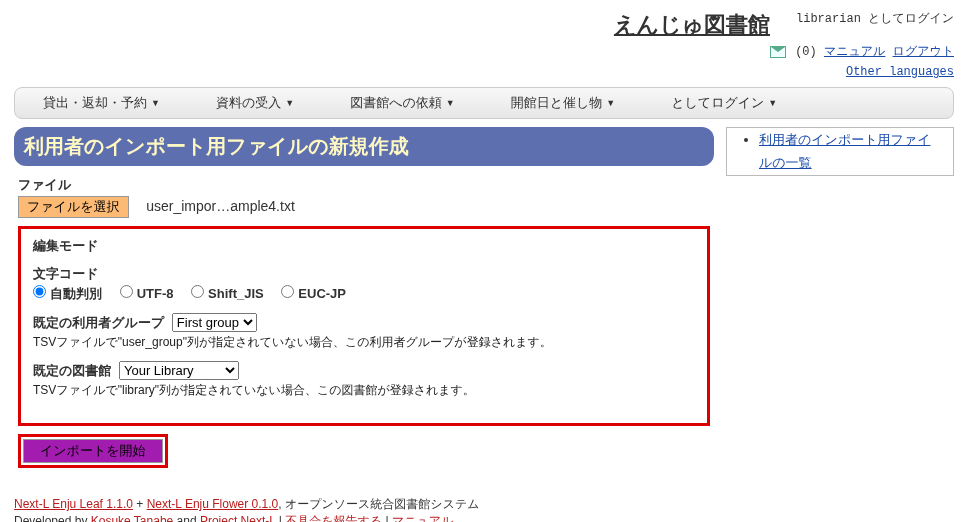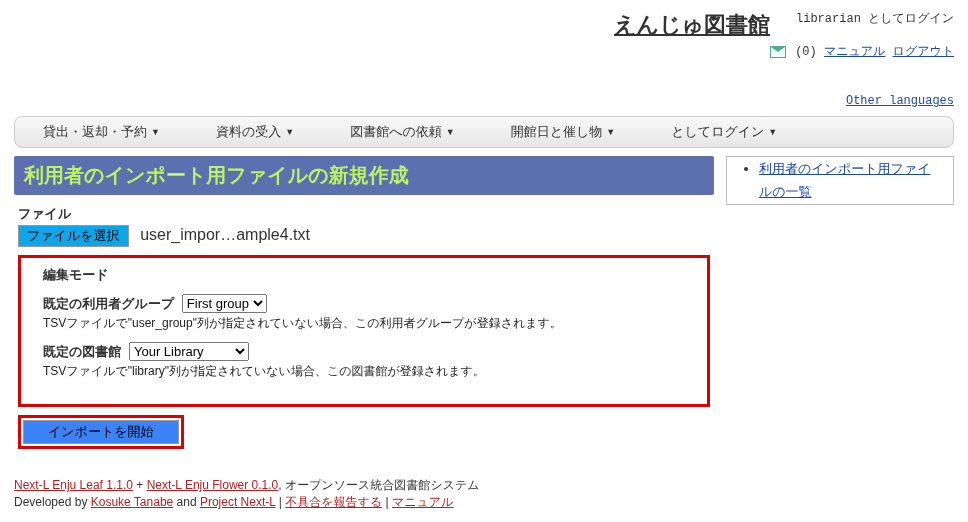--- a/index.html
+++ b/index.html
@@ -4,42 +4,42 @@
 <style>
 * { box-sizing: border-box; margin: 0; padding: 0; }
 body { font-family: "Meiryo", "Hiragino Kaku Gothic Pro", sans-serif; font-size: 13px; color: #333; background: #fff; padding: 10px 14px; width: 968px; }
 .header-row { display: flex; justify-content: flex-end; align-items: flex-start; margin-bottom: 8px; font-family: Liberation Mono, monospace; }
 .site-title { font-size: 22px; font-weight: bold; text-decoration: underline; color: #333; }
 .user-area { text-align: right; font-size: 12px; }
 .user-area .login-line { margin-bottom: 16px; }
 .mail-icon { display: inline-block; width: 16px; height: 12px; border: 1px solid #5a8; background: #eff; position: relative; vertical-align: middle; margin-right: 2px; }
 .mail-icon::before { content: ""; position: absolute; top: 0; left: 0; width: 0; height: 0; border-left: 7px solid transparent; border-right: 7px solid transparent; border-top: 5px solid #5a8; }
 .user-area a { color: #1a4aa8; text-decoration: underline; }
-.lang-link { display: block; margin-top: 34px; }
+.lang-link { display: block; margin-top: 5px; }
 .menubar { background: linear-gradient(#f8f8f8, #e6e6e6); border: 1px solid #ccc; border-radius: 8px; padding: 6px 0; display: flex; margin-bottom: 8px; }
 .menubar-item { padding: 0 28px; font-size: 13px; color: #333; cursor: pointer; display: flex; align-items: center; gap: 4px; }
 .menubar-item .caret { font-size: 9px; }
 .main-row { display: flex; gap: 12px; align-items: flex-start; }
 .content { flex: 0 0 700px; }
-.page-title-bar { background: #5e6fb0; color: #bef264; font-size: 20px; font-weight: bold; padding: 6px 10px; border-radius: 2px; margin-bottom: 8px; }
+.page-title-bar { background: #5e6fb0; color: #fef9c3; font-size: 20px; font-weight: bold; padding: 6px 10px; border-radius: 12px; margin-bottom: 8px; }
 .form-block { padding: 2px 4px; }
 .field-label { font-weight: bold; margin-bottom: 2px; }
 .file-row { margin-bottom: 8px; }
-.file-btn { font: inherit; padding: 1px 8px; border: 1px solid #999; background: #0ea5e9; }
-.file-name { margin-left: 8px; font-size: 16px; }
-.red-box { border: 3px solid #d00; padding: 8px 22px; margin-bottom: 8px; }
+.file-btn { font: inherit; padding: 1px 8px; border: 1px solid #999; background: #fdba74; }
+.file-name { margin-left: 14px; font-size: 14px; }
+.red-box { border: 3px solid #d00; padding: 8px 12px; margin-bottom: 8px; }
 .red-box .section { margin-bottom: 10px; }
 .red-box .section:last-child { margin-bottom: 16px; }
 .radio-row label { margin-right: 14px; font-weight: bold; }
 .radio-row input { margin-right: 4px; }
 .helper { font-size: 12px; color: #222; margin-top: 2px; }
 .inline-label { font-weight: bold; margin-right: 4px; }
 select { font: inherit; }
 .submit-wrap { display: inline-block; border: 3px solid #d00; padding: 2px; }
-.submit-btn { font: inherit; padding: 2px 24px; border: 1px solid #999; background: #3b82f6; cursor: pointer; }
+.submit-btn { font: inherit; padding: 2px 16px; border: 1px solid #999; background: #a21caf; cursor: pointer; }
 .sidebar { flex: 1; border: 1px solid #bbb; padding: 0 14px; }
 .sidebar ul { list-style: disc; padding-left: 18px; }
 .sidebar a { color: #1a4aa8; text-decoration: underline; line-height: 1.8; }
 .footer { margin-top: 26px; font-size: 12px; }
 .footer a { color: #b91c1c; text-decoration: underline; }
 </style>
 </head>
 <body>
 
 <div class="header-row">
@@ -88,20 +88,29 @@
         <div class="field-label">ファイル</div>
         <button type="button" class="file-btn">ファイルを選択</button>
         <span class="file-name">user_impor…ample4.txt</span>
       </div>
 
       <div class="red-box">
         <div class="section">
           <div class="field-label">編集モード</div>
         </div>
 
+        <div class="section">
+          <div class="field-label">文字コード</div>
+          <div class="radio-row">
+            <label><input type="radio" name="cs" checked="" style=""><span>自動判別</span></label>
+            <label><input type="radio" name="cs" style=""><span>UTF-8</span></label>
+            <label><input type="radio" name="cs" style=""><span>Shift_JIS</span></label>
+            <label><input type="radio" name="cs" style=""><span>EUC-JP</span></label>
+          </div>
+        </div>
 
         <div class="section">
           <span class="inline-label">既定の利用者グループ</span>
           <select><option>First group</option></select>
           <div class="helper">TSVファイルで"user_group"列が指定されていない場合、この利用者グループが登録されます。</div>
         </div>
 
         <div class="section">
           <span class="inline-label">既定の図書館</span>
           <select style="min-width:120px"><option>Your Library</option></select>

